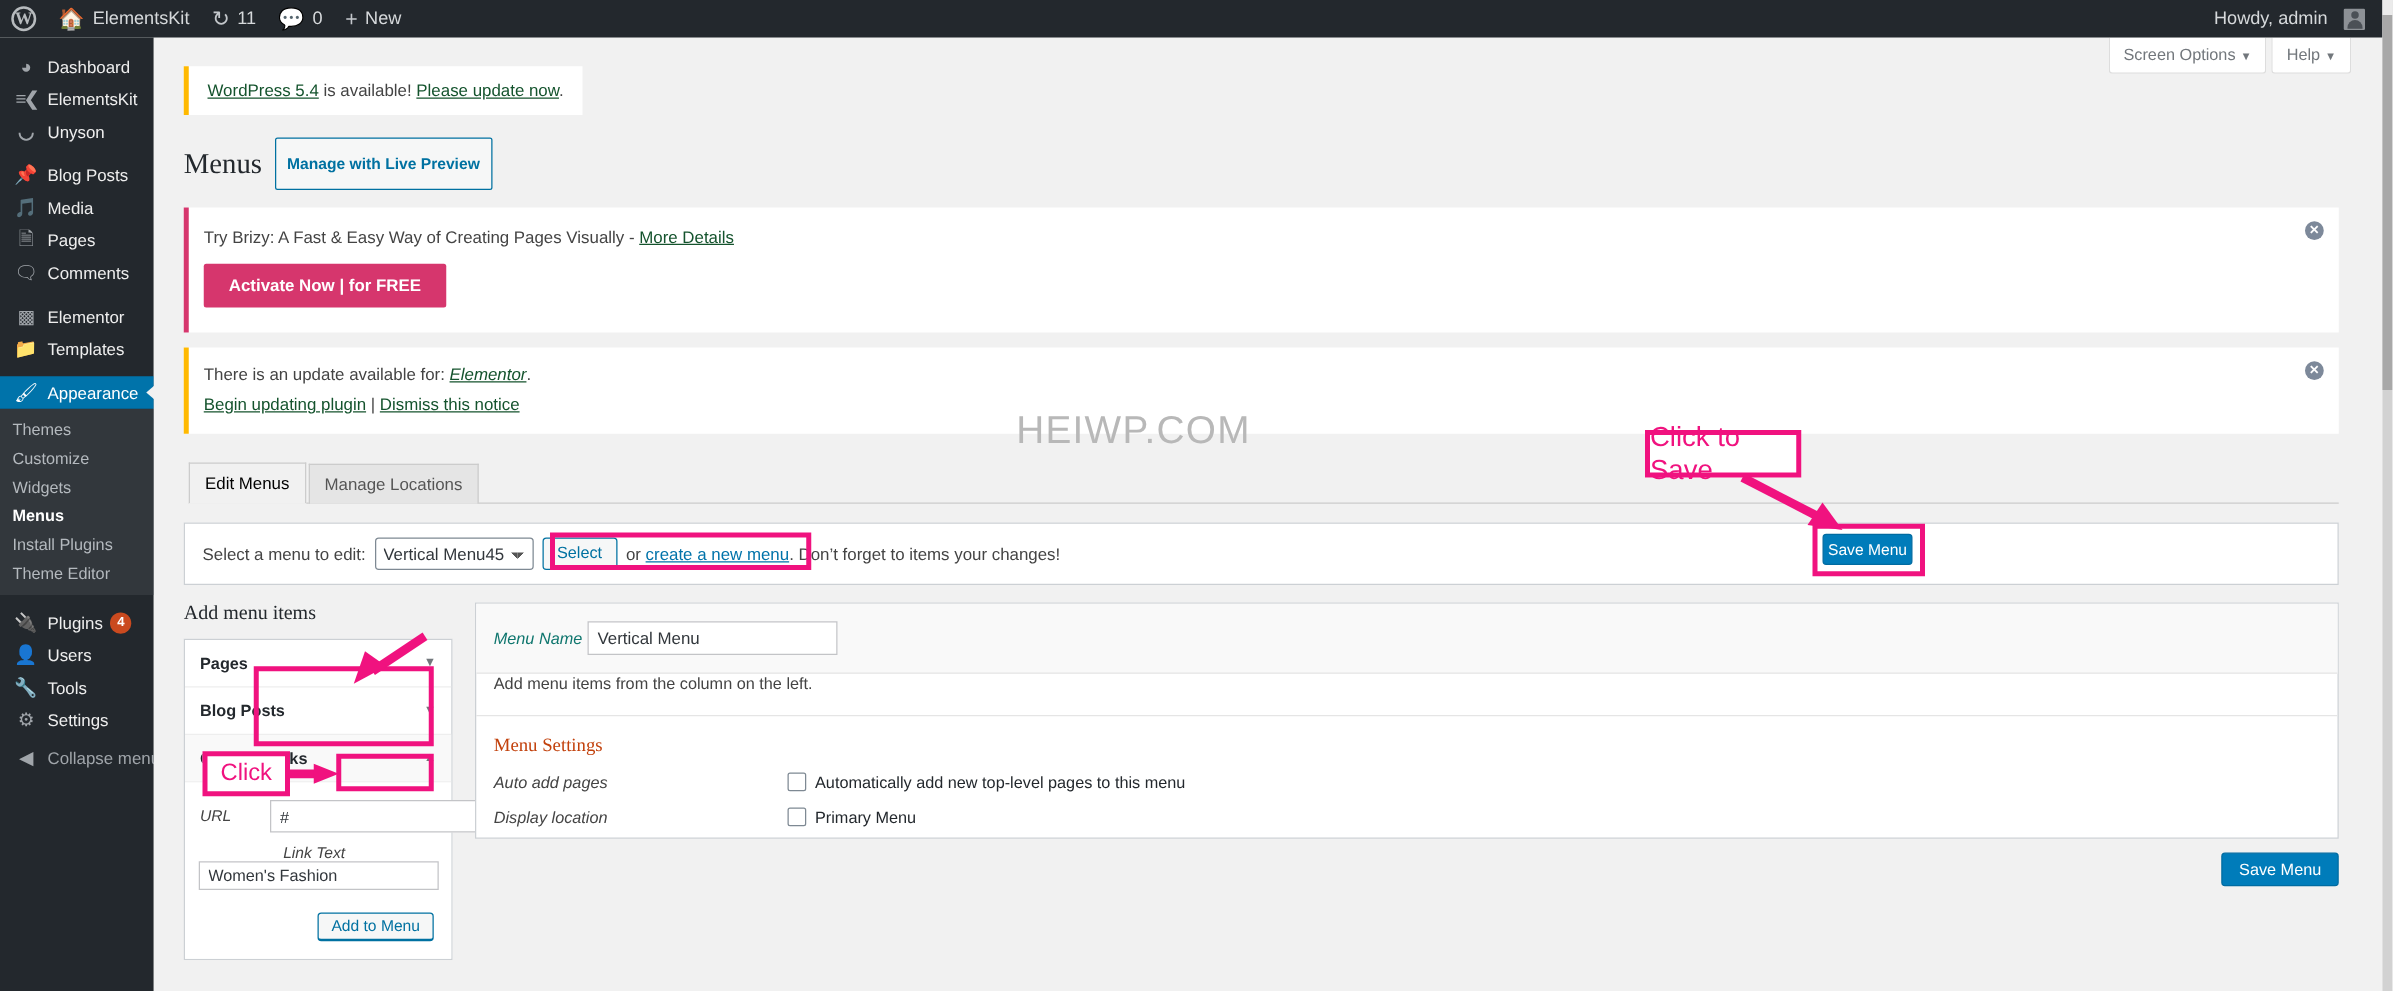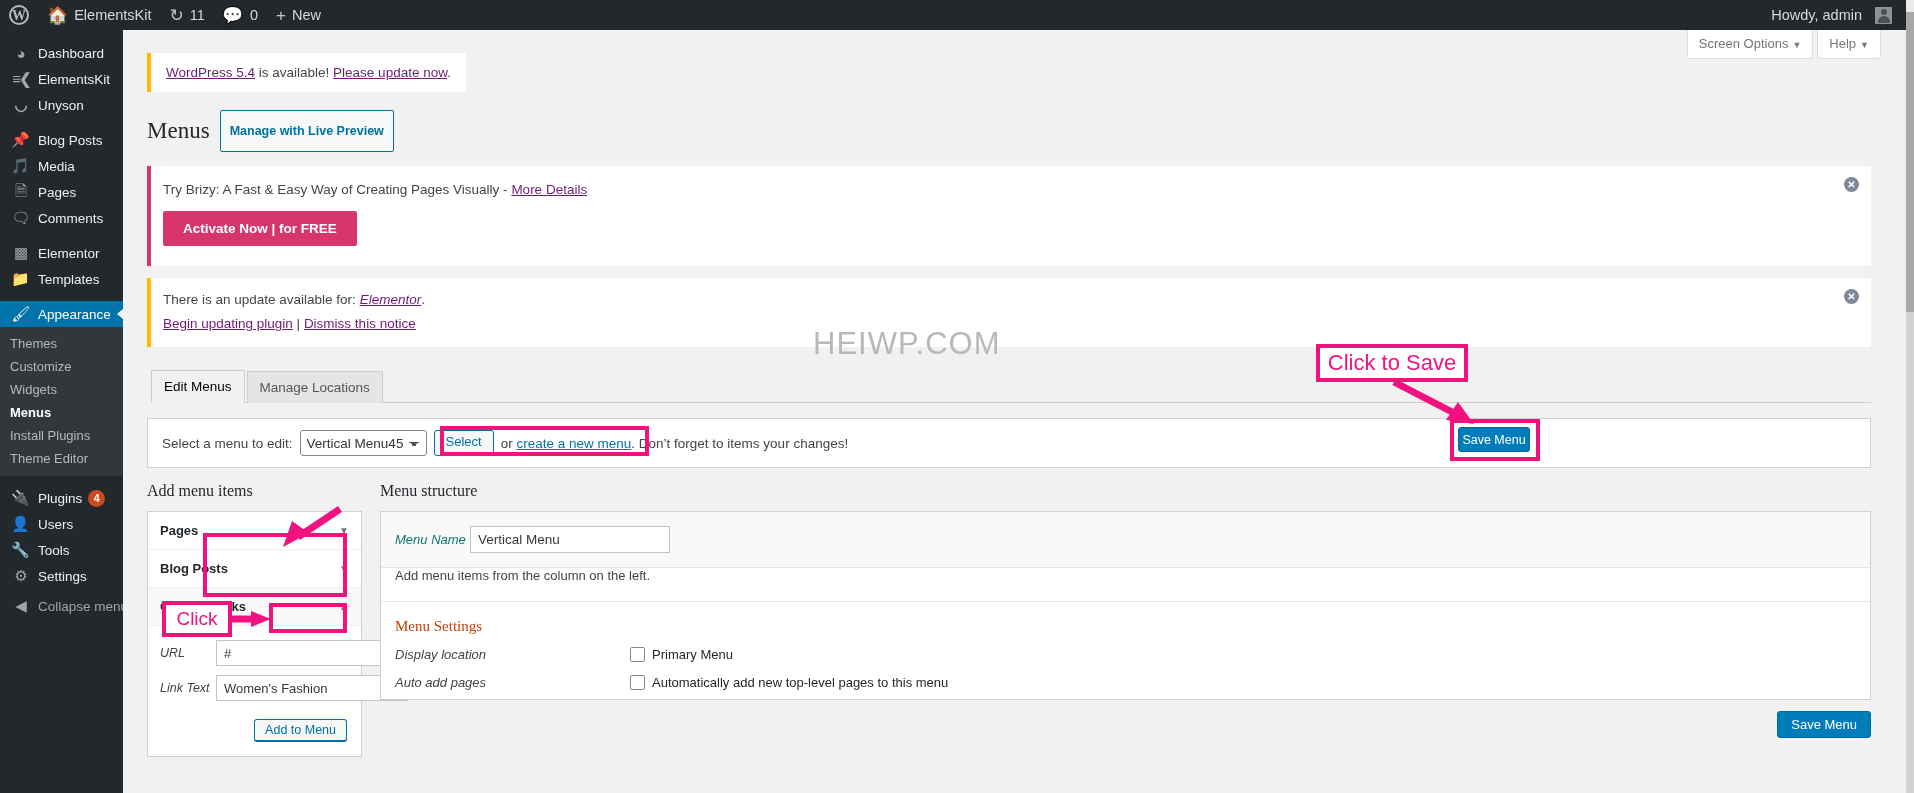--- a/index.html
+++ b/index.html
@@ -112,21 +112,21 @@
 
   #content { padding: 9px 35px 0 24px; position: relative; }
 
   
   .notice {
     background: #fff; border-left: 4px solid #ffb900;
     padding: 11px 12px; margin: 14px 0 0 0; font-size: 13.5px; color: #444;
     position: relative;
   }
   .notice.inline-narrow { display: inline-block; padding: 12px 15px; }
-  .notice a { color: #701a75; text-decoration: underline; }
+  .notice a { color: #14532d; text-decoration: underline; }
   .notice .dismiss {
     position: absolute; right: 12px; top: 11px;
     width: 15px; height: 15px; border-radius: 50%;
     background: #7d899a; color: #fff; font-size: 10px; line-height: 15px;
     text-align: center; font-weight: bold;
   }
   .notice.brizy { border-left-color: #d6366d; padding: 16px 12px 20px 12px; }
   .notice.brizy p { font-size: 13.5px; color: #444; margin-bottom: 14px; }
   .btn-brizy {
     display: inline-block; background: #d6366d; color: #fff;
@@ -464,64 +464,63 @@
           <div class="acc-item" style="border-bottom:none;">
             <div class="acc-head" style="background:#f9f9f9;border-bottom:1px solid #eee;">
               <span>Custom Links</span>
               <span class="chev">▲</span>
             </div>
             <div class="acc-body">
               <div class="field-row">
                 <label>URL</label>
                 <input type="text" value="#" style="">
               </div>
-              <div class="field-row" style="margin-bottom:4px;">
+              <div class="field-row" style="margin-bottom:4px;flex-direction:column;">
                 <label>Link Text</label>
                 <input type="text" value="Women's Fashion" style="">
               </div>
               <div class="acc-actions">
                 <span class="btn-secondary">Add to Menu</span>
               </div>
             </div>
           </div>
         </div>
       </div>
 
       <div class="col-right">
-        <div class="col-head">Menu structure</div>
         <div class="structure-box">
 
           <div class="struct-name-row">
             <span class="lbl">Menu Name</span>
             <input type="text" value="Vertical Menu" style="">
           </div>
 
 
           <div class="hint">Add menu items from the column on the left.</div>
 
           <div class="divider"></div>
 
           <div class="settings-head">Menu Settings</div>
+
+          <div class="setting-row">
+            <span class="s-lbl">Auto add pages</span>
+            <span class="s-val">
+              <span class="cbx"></span>
+              <span>Automatically add new top-level pages to this menu</span>
+            </span>
+          </div>
 
           <div class="setting-row">
             <span class="s-lbl">Display location</span>
             <span class="s-val">
               <span class="cbx"></span>
               <span>Primary Menu</span>
             </span>
           </div>
 
-          <div class="setting-row">
-            <span class="s-lbl">Auto add pages</span>
-            <span class="s-val">
-              <span class="cbx"></span>
-              <span>Automatically add new top-level pages to this menu</span>
-            </span>
-          </div>
-
         </div>
 
         <div class="save-row">
           <span class="btn-primary">Save Menu</span>
         </div>
       </div>
 
     </div>
   </div>
 
@@ -533,21 +532,21 @@
   <div class="thumb"></div>
 </div>
 
 <div class="anno" style="left:1458px; top:427px; width:72px; height:25px; background:#007cba;
             border:1px solid #006ba1; border-radius:3px; color:#fff;
             font-size:12.5px; display:flex; align-items:center; justify-content:center;">
   <span>Save Menu</span>
 </div>
 <div class="anno anno-box" style="left:1450px; top:419px; width:90px; height:42px;"></div>
 
-<div class="anno anno-label big" style="left:1316px; top:344px; width:152px; height:38px;">
+<div class="anno anno-label big" style="left:1316px; top:344px; width:125px; height:38px;">
   <span>Click to Save</span>
 </div>
 <svg class="anno" style="left:1390px; top:378px; width:90px; height:50px;" viewBox="0 0 90 50">
   <line x1="4" y1="4" x2="66" y2="36" stroke="#f0127f" stroke-width="7"></line>
   <polygon points="84,46 56,42 68,24" fill="#f0127f"></polygon>
 </svg>
 
 <div class="anno anno-box" style="left:440px; top:426px; width:209px; height:30px;"></div>
 
 <div class="anno anno-box" style="left:203px; top:533px; width:144px; height:64px;"></div>

